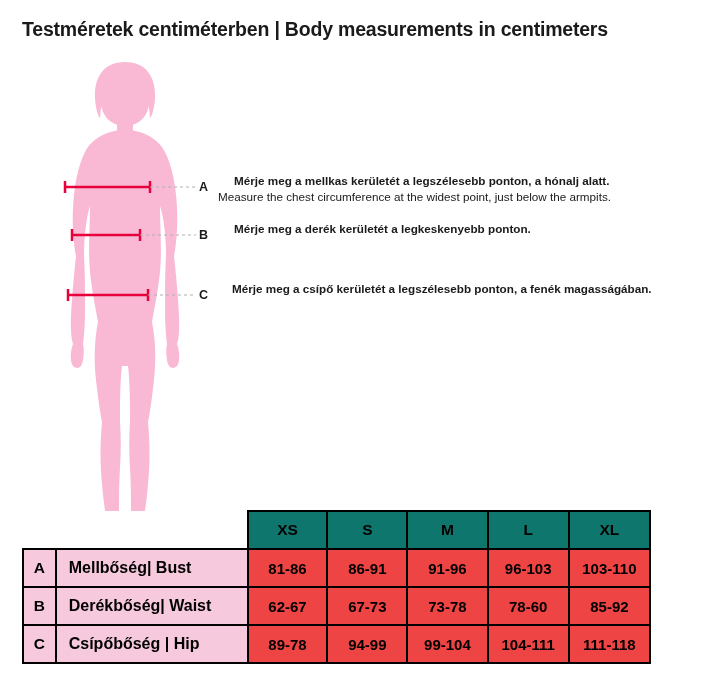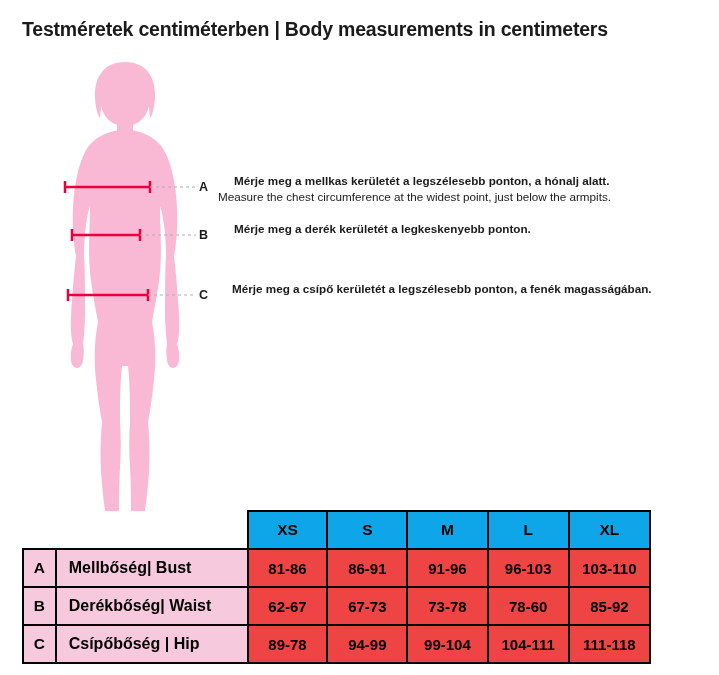--- a/index.html
+++ b/index.html
@@ -71,21 +71,21 @@
     border: 2px solid #000000;
     text-align: center;
     vertical-align: middle;
     color: #000000;
   }
   .size-table .hdr-blank {
     border: none;
     background: #ffffff;
   }
   .size-table thead th.size-hdr {
-    background: #0ea5e9;
+    background: #0f766e;
     font-weight: bold;
     font-size: 15.5px;
     height: 34px;
     width: 86px;
   }
   .size-table tbody td.letter-cell {
     background: #f7c9dd;
     font-weight: bold;
     font-size: 15.5px;
     width: 32px;

